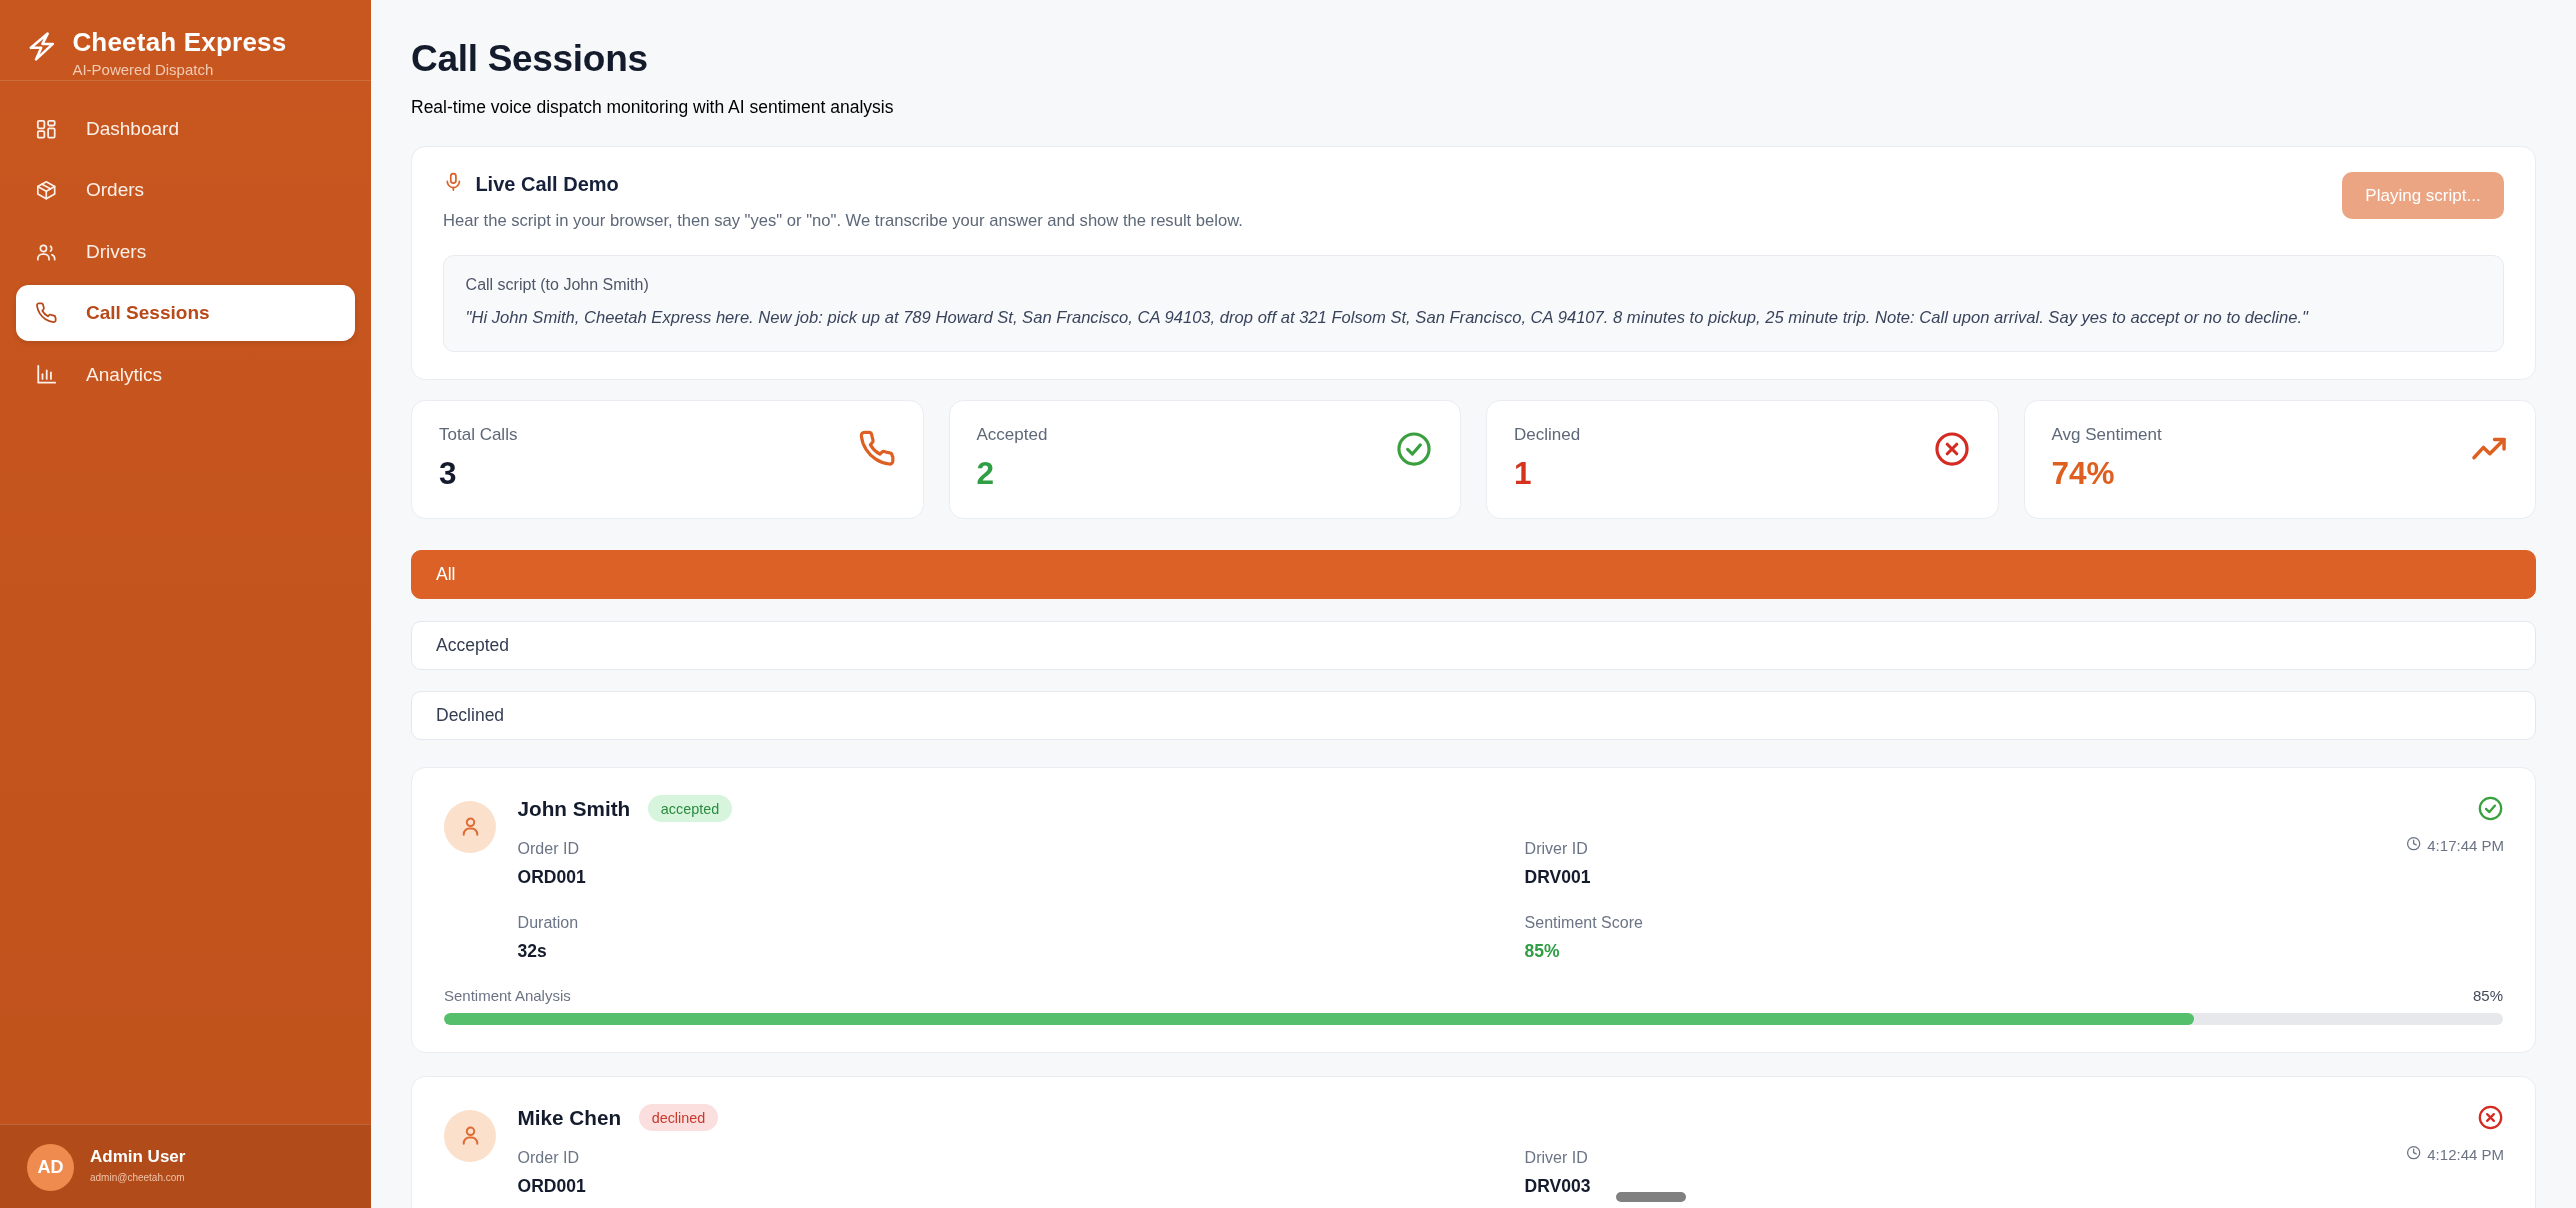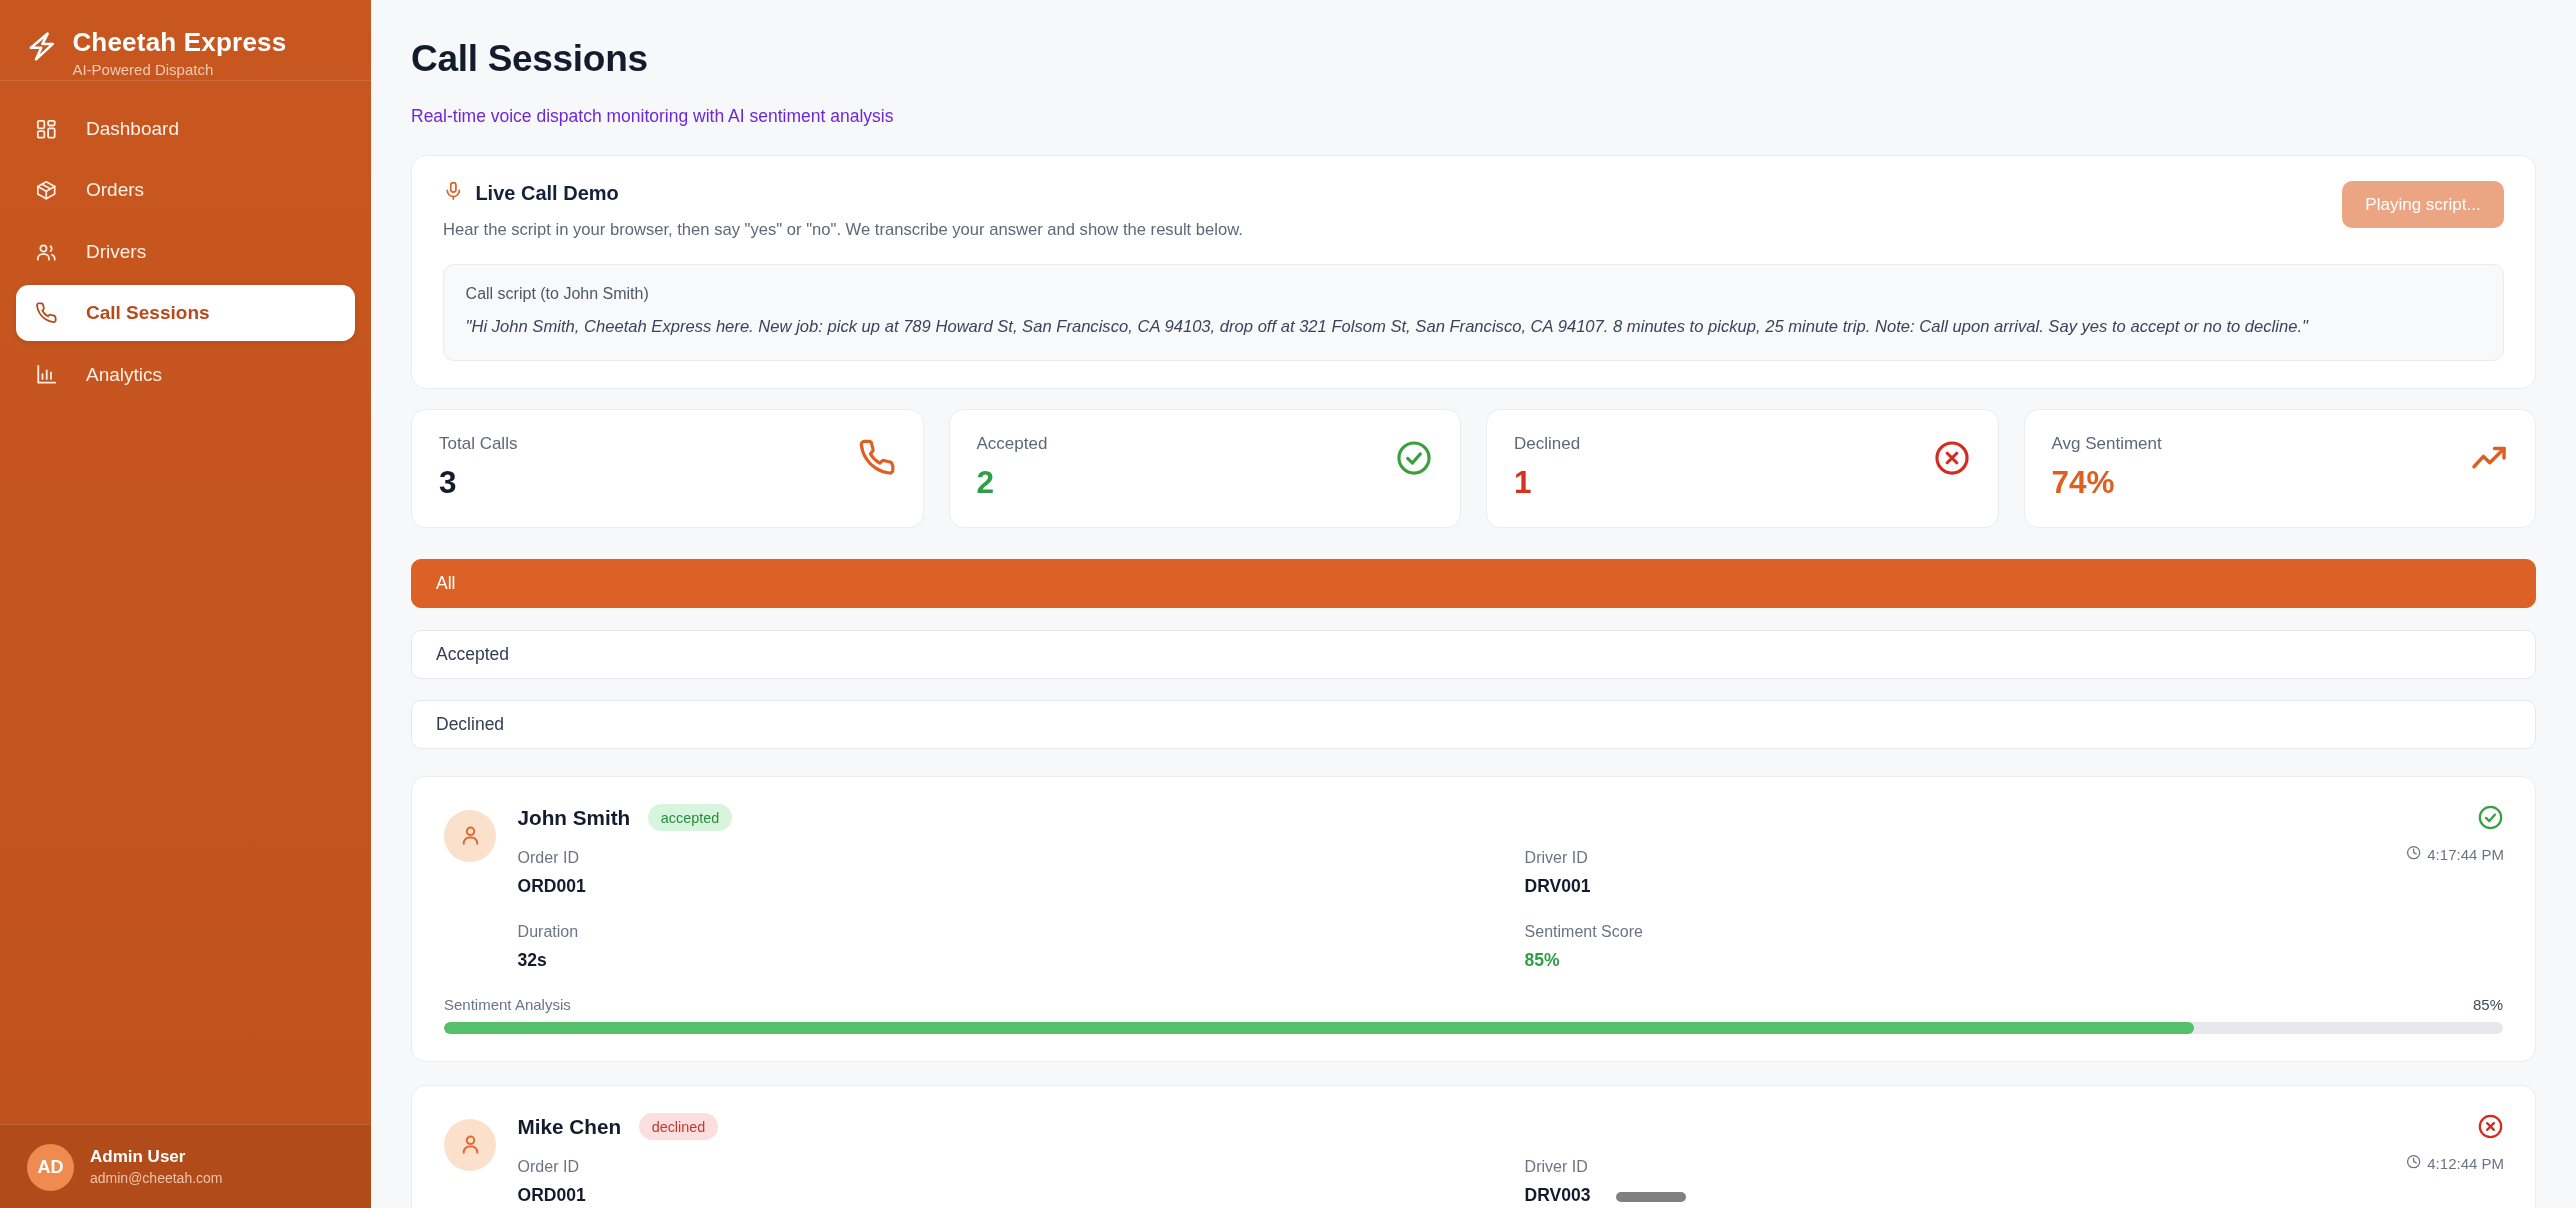--- a/index.html
+++ b/index.html
@@ -49,32 +49,32 @@
     padding: 16px 27px; height: 85px;
     display: flex; align-items: center; gap: 16px;
   }
   .avatar-initials {
     width: 47px; height: 47px; border-radius: 50%;
     background: #ef8b4e; color: #fff;
     display: flex; align-items: center; justify-content: center;
     font-size: 18px; font-weight: bold; flex: 0 0 47px;
   }
   .user-name { font-size: 17px; font-weight: 600; color: #fff; line-height: 21.6px; }
-  .user-mail { font-size: 14px; color: #f0c3a8; line-height: 20px; }
+  .user-mail { font-size: 10px; color: #f0c3a8; line-height: 20px; }
 
   
   .main {
     flex: 1 1 auto; height: 1209px;
     padding: 36px 40px 0 40px;
     background: #f7f8fa;
     overflow: hidden;
     position: relative;
   }
   .page-title { font-size: 37px; font-weight: bold; color: #131b2c; line-height: 45px; letter-spacing: -0.3px; }
-  .page-sub { font-size: 17.5px; color: #6d28d9; margin-top: 24px; line-height: 23.4px; }
+  .page-sub { font-size: 17.5px; color: #000000; margin-top: 15px; line-height: 23.4px; }
 
   .card {
     background: #fff; border: 0.9px solid #e9ecf1; border-radius: 14.4px;
   }
 
   
   .demo { margin-top: 27px; padding: 25px 31px 27px 31px; position: relative; }
   .demo-head { display: flex; align-items: flex-start; justify-content: space-between; }
   .demo-title-row { display: flex; align-items: center; gap: 11.7px; }
   .demo-title { font-size: 20px; font-weight: bold; color: #16203a; }

